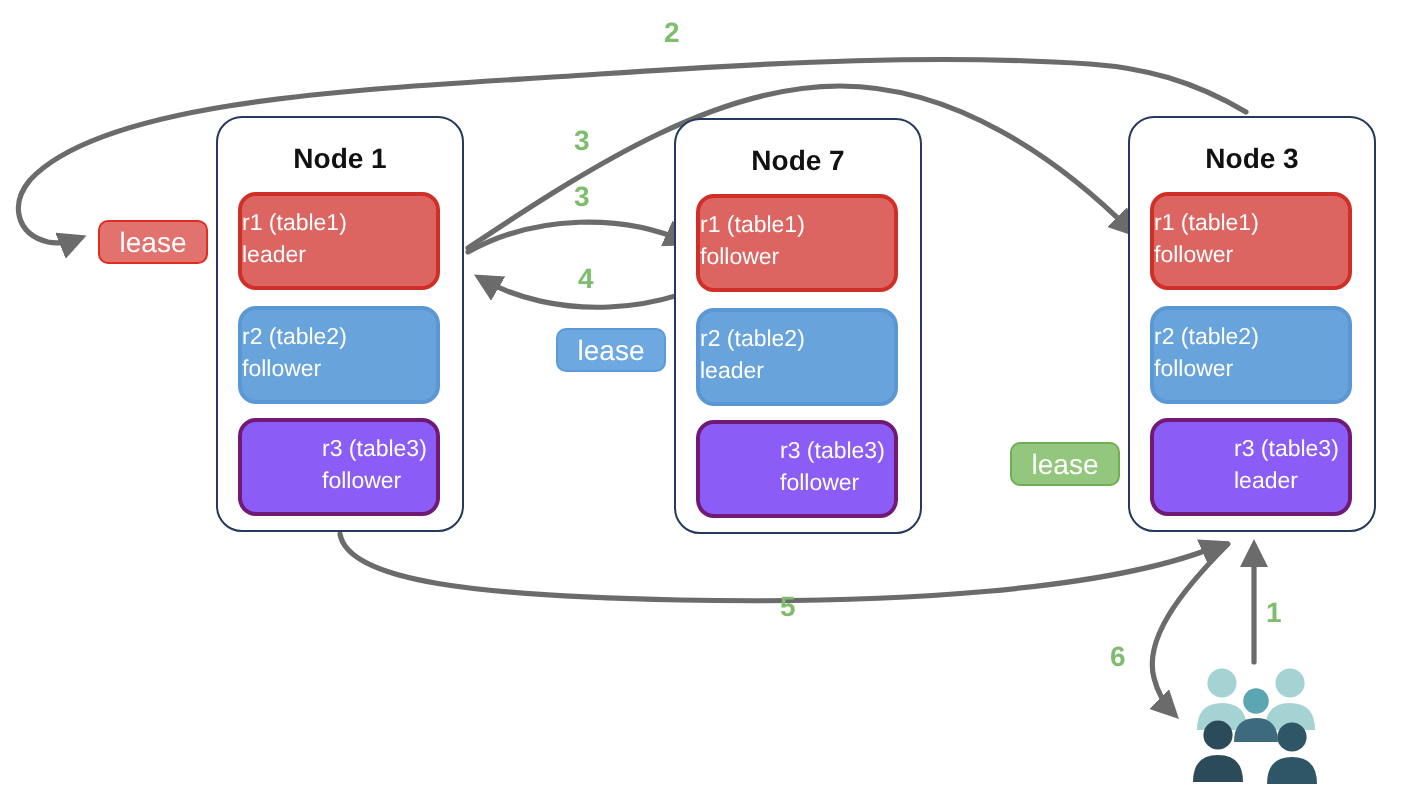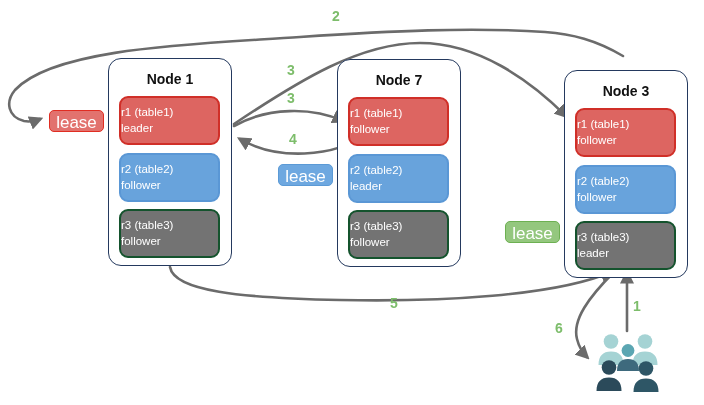--- a/index.html
+++ b/index.html
@@ -17,27 +17,27 @@
   .node-title{
     margin-top:12px;text-align:center;font-weight:bold;font-size:14px;color:#111111;
   }
   .rep{
     position:absolute;left:10px;width:101px;height:49px;border-radius:9px;
     color:#ffffff;font-size:11.5px;line-height:1.32;text-align:left;
     display:flex;flex-direction:column;justify-content:center;box-sizing:border-box;
   }
   .rep.red  {background:#dd6561;border:2px solid #d02f28;}
   .rep.blue {background:#68a3dc;border:2px solid #5a97d5;}
-  .rep.green{background:#737373;border:2px solid #14532d;}
+  .rep.green{background:#8b5cf6;border:2px solid #701a75;padding-left:40px;}
   .rep-pos-1{top:37px;}
   .rep-pos-2{top:94px;}
   .rep-pos-3{top:150px;}
 
   .lease{
-    position:absolute;z-index:3;color:#ffffff;font-size:17px;text-align:center;
+    position:absolute;z-index:3;color:#ffffff;font-size:14px;text-align:center;
     border-radius:5px;box-sizing:border-box;padding-top:2px;width:55px;height:22px;
   }
   .lease.red  {left:49px; top:110px;background:#e2726e;border:1.6px solid #e02d22;}
   .lease.blue {left:278px;top:164px;background:#6ea8e0;border:1.6px solid #5b9ad6;}
   .lease.green{left:505px;top:221px;background:#94c77e;border:1.6px solid #6db052;}
 
   .step{
     position:absolute;z-index:3;font-weight:bold;font-size:14px;color:#7dbd6b;
   }
   .step.s1{left:633px;top:298px;}
@@ -115,21 +115,21 @@
     <div class="rep blue rep-pos-2">
       <span>r2 (table2)</span>
       <span>leader</span>
     </div>
     <div class="rep green rep-pos-3">
       <span>r3 (table3)</span>
       <span>follower</span>
     </div>
   </div>
 
-  <div class="node" style="left:564px;top:70px;">
+  <div class="node" style="left:564px;top:58px;">
     <div class="node-title">Node 3</div>
     <div class="rep red rep-pos-1">
       <span>r1 (table1)</span>
       <span>follower</span>
     </div>
     <div class="rep blue rep-pos-2">
       <span>r2 (table2)</span>
       <span>follower</span>
     </div>
     <div class="rep green rep-pos-3">

